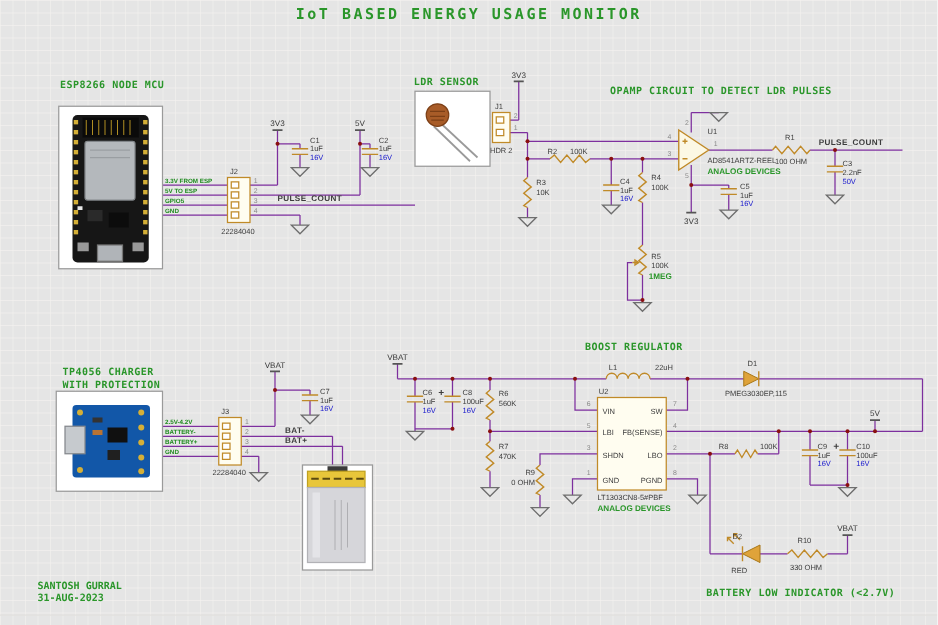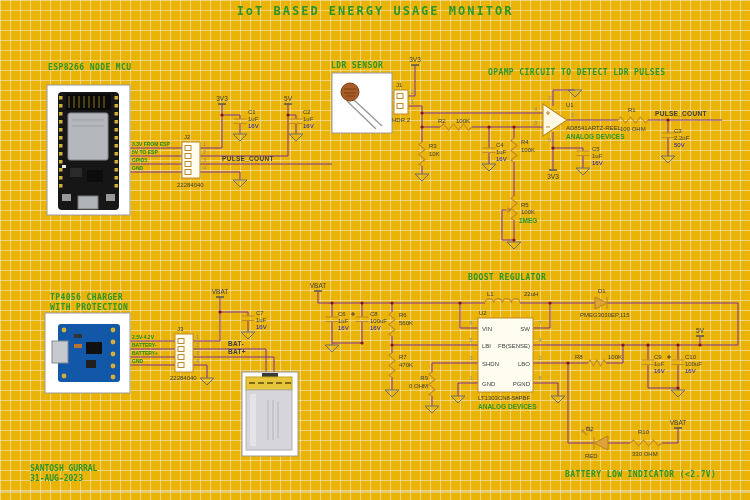--- a/index.html
+++ b/index.html
@@ -1,16 +1,16 @@
 <!DOCTYPE html>
 <html><head>
 <meta charset="utf-8">
 <style>
   html,body{margin:0;padding:0;background:#ffffff;}
-  #sheet{position:relative;width:750px;height:500px;background:#eab308;overflow:hidden;
+  #sheet{position:relative;width:750px;height:500px;background:#e5e5e5;overflow:hidden;
          font-family:"Liberation Sans",sans-serif;}
   svg{position:absolute;left:0;top:0;}
   text{white-space:pre;}
   .t-title{font:bold 12px "DejaVu Sans Mono",monospace;fill:#2a962a;letter-spacing:2px;}
   .t-sec{font:bold 8px "DejaVu Sans Mono",monospace;fill:#2a962a;letter-spacing:0.4px;}
   .t-foot{font:bold 8px "DejaVu Sans Mono",monospace;fill:#2a962a;}
   .t-lbl{font:6px "Liberation Sans",sans-serif;fill:#3c3c3c;}
   .t-volt{font:6px "Liberation Sans",sans-serif;fill:#1414cc;}
   .t-net{font:bold 6.5px "Liberation Sans",sans-serif;fill:#3c3c3c;letter-spacing:0.3px;}
   .t-pwr{font:6.5px "Liberation Sans",sans-serif;fill:#3c3c3c;}

